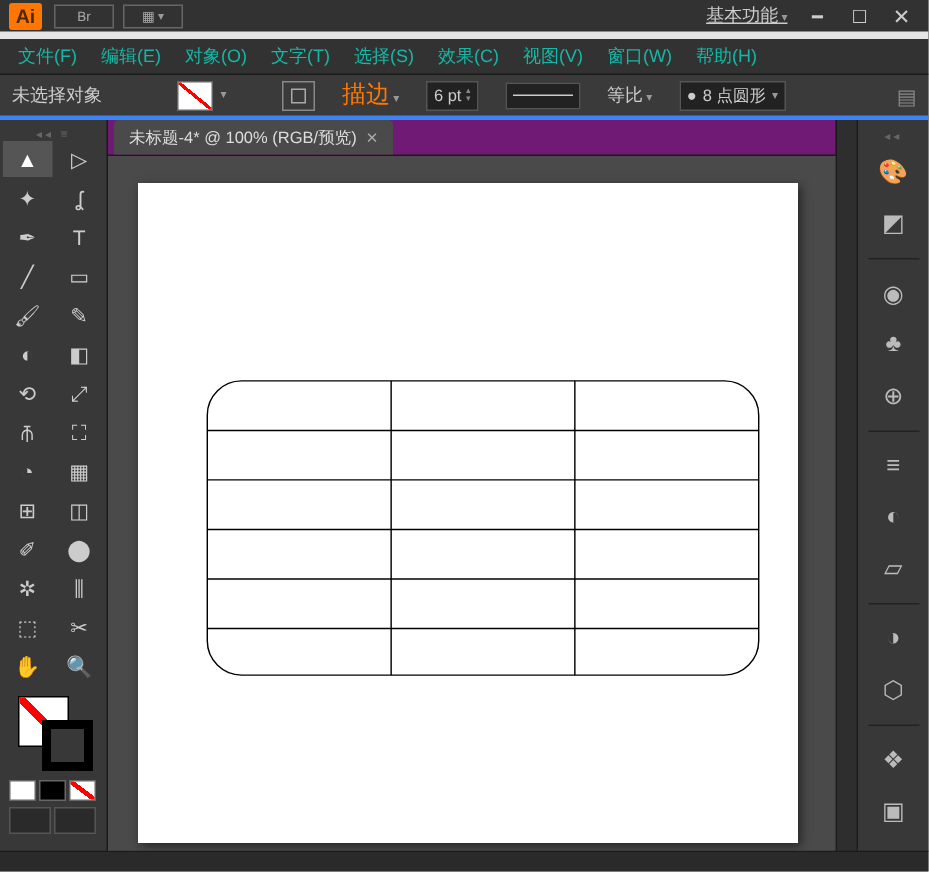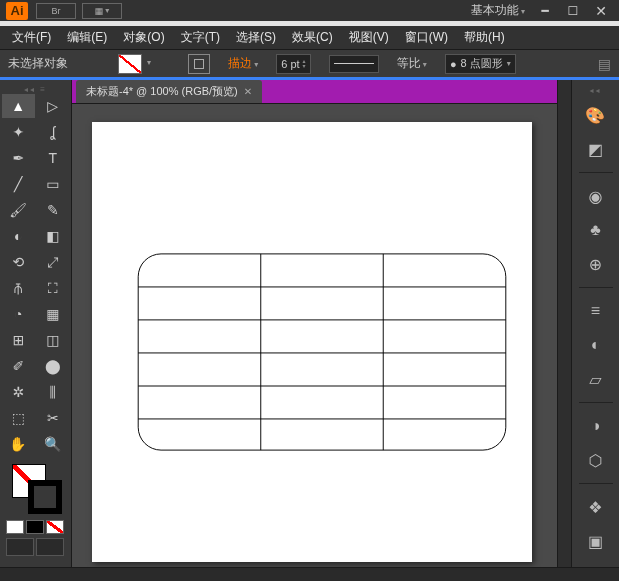--- a/index.html
+++ b/index.html
@@ -5,38 +5,38 @@
 * { margin: 0; padding: 0; box-sizing: border-box; font-family: "Microsoft YaHei", Arial, sans-serif; }
 body { background: #323232; width: 619px; height: 581px; overflow: hidden; font-size: 12px; color: #ccc; }
 
 
 .title-bar { height: 26px; background: #323232; display: flex; align-items: center; padding: 0 6px; border-bottom: 5px solid #e5e5e5; }
 .app-logo { width: 22px; height: 18px; background: #ff7700; color: #4a2800; font-weight: bold; font-size: 13px; display: flex; align-items: center; justify-content: center; border-radius: 2px; margin-right: 8px; }
 .tb-icon { width: 40px; height: 16px; border: 1px solid #666; margin-right: 6px; display: flex; align-items: center; justify-content: center; font-size: 9px; color: #aaa; }
 .tb-dropdown { display: flex; align-items: center; }
 .tb-dropdown::after { content: "▾"; font-size: 8px; margin-left: 2px; color: #999; }
 .spacer { flex: 1; }
-.workspace-label { color: #ccc; font-size: 12px; margin-right: 4px; }
+.workspace-label { color: #ccc; font-size: 12px; margin-right: 4px; text-decoration: underline; }
 .workspace-label::after { content: " ▾"; font-size: 8px; color: #999; }
 .win-btn { width: 24px; height: 18px; display: flex; align-items: center; justify-content: center; margin-left: 4px; color: #ccc; font-size: 12px; }
 .win-btn.close { font-size: 14px; }
 
 
 .menu-bar { height: 24px; background: #323232; display: flex; align-items: center; padding: 0 4px; border-bottom: 1px solid #1a1a1a; }
-.menu-item { padding: 3px 8px; color: #e5e5e5; font-size: 12px; }
+.menu-item { padding: 3px 8px; color: #14b8a6; font-size: 12px; }
 
 
 .control-bar { height: 30px; background: #3a3a3a; display: flex; align-items: center; padding: 0 8px; border-bottom: 3px solid #3b82f6; gap: 18px; }
 .ctrl-label { color: #ccc; font-size: 12px; }
 .swatch-small { width: 24px; height: 20px; background: #fff; position: relative; border: 1px solid #666; }
 .swatch-small::after { content: ""; position: absolute; left: 0; bottom: 0; width: 100%; height: 100%; background: linear-gradient(to top right, transparent 46%, #ff0000 46%, #ff0000 54%, transparent 54%); }
 .swatch-small::before { content: "▾"; position: absolute; right: -10px; top: 3px; font-size: 8px; color: #999; }
 .swatch-dark { width: 22px; height: 20px; border: 1px solid #888; background: #3a3a3a; display: flex; align-items: center; justify-content: center; position: relative; }
 .swatch-dark span { width: 10px; height: 10px; border: 1px solid #aaa; }
-.stroke-label { color: #ff7700; font-size: 12px; }
+.stroke-label { color: #ff7700; font-size: 16px; }
 .input-box { background: #222; border: 1px solid #555; color: #ccc; padding: 2px 4px; font-size: 11px; height: 20px; display: flex; align-items: center; }
 .input-box .stepper { display: inline-flex; flex-direction: column; margin-left: 3px; font-size: 6px; line-height: 5px; color: #888; }
 .dash-preview { width: 50px; height: 18px; border: 1px solid #555; background: #222; display: flex; align-items: center; justify-content: center; }
 .dash-preview::before { content: ""; width: 40px; height: 1px; background: #ccc; }
 .ctrl-drop::after { content: " ▾"; font-size: 8px; color: #999; }
 .far-right { margin-left: auto; color: #888; font-size: 14px; }
 
 
 .main { display: flex; height: calc(581px - 26px - 24px - 30px - 14px); }
 .bottom-strip { height: 14px; background: #2a2a2a; border-top: 1px solid #1a1a1a; }
@@ -55,21 +55,21 @@
 .color-chip { width: 18px; height: 14px; border: 1px solid #666; }
 .chip-white { background: #fff; }
 .chip-black { background: #000; }
 .chip-none { background: #fff; position: relative; }
 .chip-none::after { content:""; position:absolute; inset:0; background: linear-gradient(to top right, transparent 42%, #ff0000 42%, #ff0000 58%, transparent 58%); }
 .mode-row { display:flex; gap:2px; margin-top:4px; padding: 0 4px;}
 .mode-chip { width: 28px; height: 18px; border:1px solid #555; background:#2a2a2a; }
 
 
 .center { flex: 1; display: flex; flex-direction: column; background: #4a4a4a; }
-.tab-strip { height: 24px; background: #a21caf; display: flex; align-items: flex-end; padding-left: 4px; border-bottom: 1px solid #1a1a1a; }
+.tab-strip { height: 24px; background: #701a75; display: flex; align-items: flex-end; padding-left: 4px; border-bottom: 1px solid #1a1a1a; }
 .doc-tab { background: #4a4a4a; padding: 4px 10px; font-size: 11px; color: #ddd; display: flex; align-items: center; gap: 6px; border-top-left-radius: 3px; border-top-right-radius: 3px; }
 .doc-tab .x { font-size: 10px; color: #aaa; }
 .canvas-wrap { flex: 1; background: #4a4a4a; position: relative; overflow: hidden; }
 .artboard { position: absolute; left: 20px; top: 18px; width: 440px; height: 440px; background: #fff; box-shadow: 2px 2px 6px rgba(0,0,0,0.5); }
 .round-table { position: absolute; left: 40px; top: 130px; width: 380px; height: 200px; }
 .round-table svg { width: 100%; height: 100%; }
 
 
 .right-strip { width: 48px; background: #383838; border-left: 1px solid #1a1a1a; display: flex; flex-direction: column; align-items: center; padding-top: 6px; gap: 8px; }
 .right-strip .handle { height: 8px; color:#666; font-size:8px; letter-spacing:2px; }

